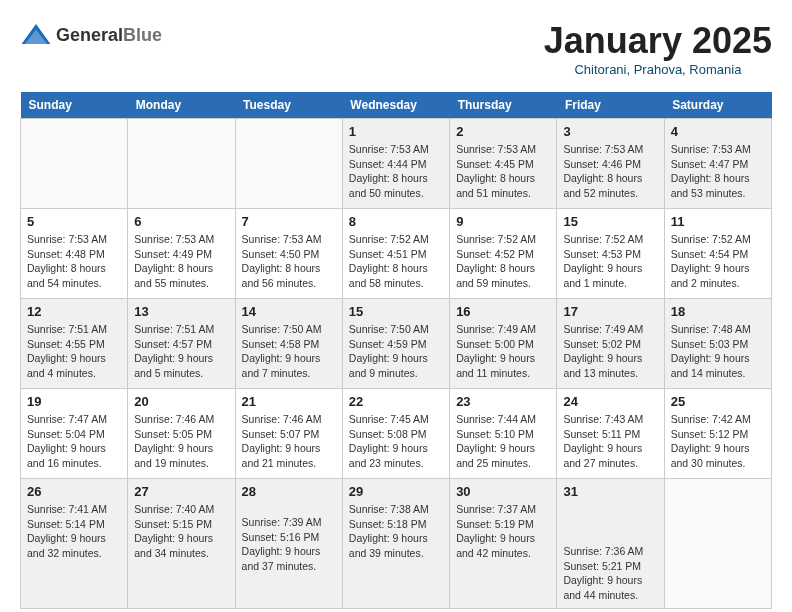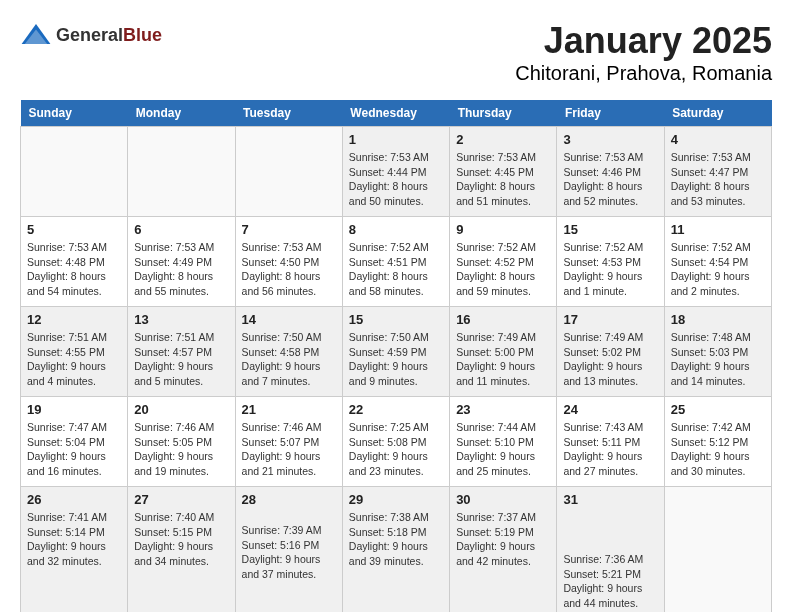--- a/index.html
+++ b/index.html
@@ -27,37 +27,37 @@
       line-height: 1.1;
     }
     .logo-general {
       font-size: 18px;
       font-weight: bold;
       color: #333;
     }
     .logo-blue {
       font-size: 18px;
       font-weight: bold;
-      color: #7f1d1d;
+      color: #737373;
     }
     .logo-icon {
       width: 32px;
       height: 32px;
     }
     .title-block {
-      text-align: right;
+      text-align: center;
     }
     .month-title {
       font-size: 36px;
       font-weight: bold;
       color: #222;
     }
     .location-title {
-      font-size: 20px;
-      color: #000000;
+      font-size: 13px;
+      color: #0c4a6e;
     }
     .calendar {
       width: 100%;
       border-collapse: collapse;
       font-size: 11px;
       padding-left: 9px;
     }
     .calendar thead th {
       background-color: #2a6db5;
       color: #fff;
@@ -277,21 +277,21 @@
         </td>
         <td>
           <span class="day-number">21</span>
           <div class="day-info" style="white-space: pre-line;">Sunrise: 7:46 AM
 Sunset: 5:07 PM
 Daylight: 9 hours
 and 21 minutes.</div>
         </td>
         <td>
           <span class="day-number">22</span>
-          <div class="day-info" style="white-space: pre-line;">Sunrise: 7:25 AM
+          <div class="day-info" style="white-space: pre-line;">Sunrise: 7:45 AM
 Sunset: 5:08 PM
 Daylight: 9 hours
 and 23 minutes.</div>
         </td>
         <td>
           <span class="day-number">23</span>
           <div class="day-info" style="white-space: pre-line;">Sunrise: 7:44 AM
 Sunset: 5:10 PM
 Daylight: 9 hours
 and 25 minutes.</div>

